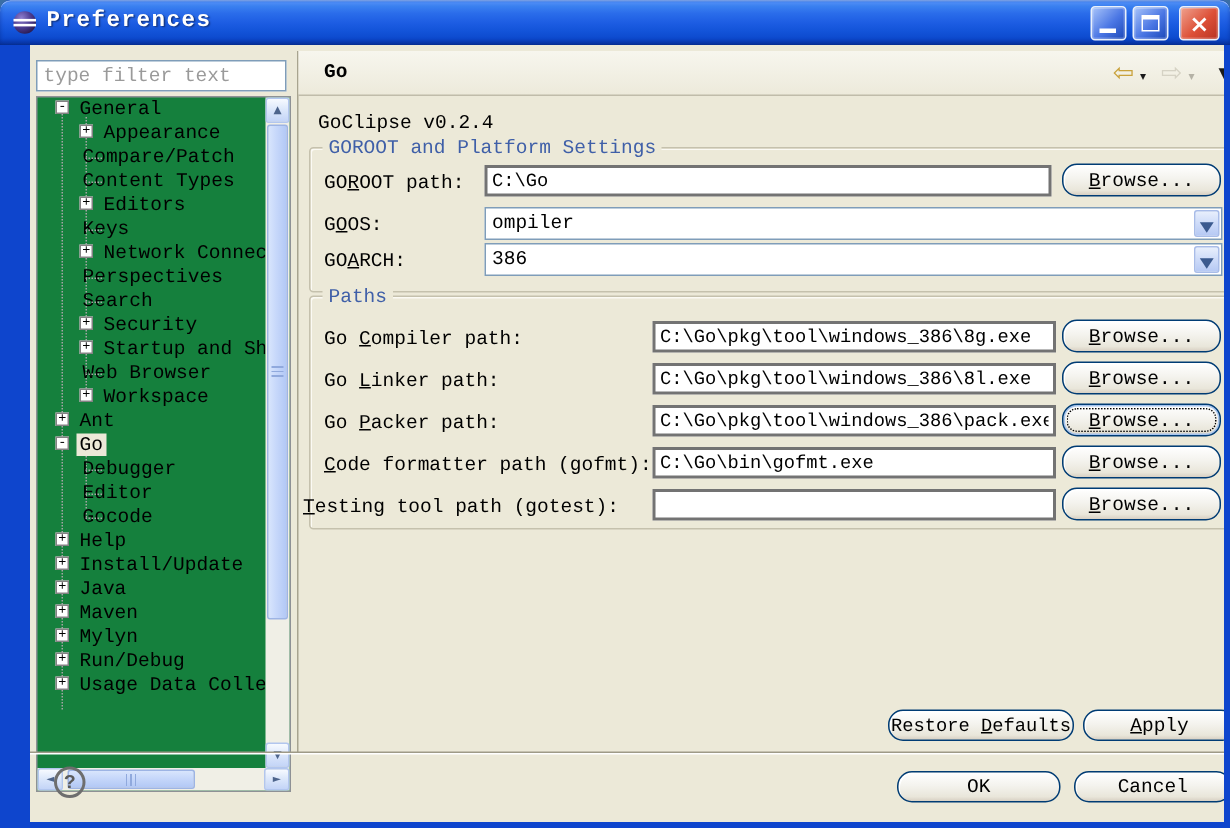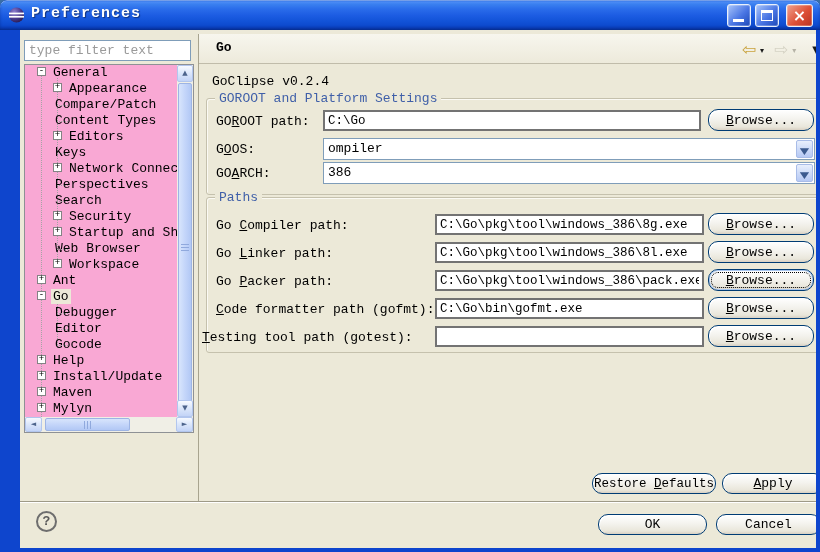--- a/index.html
+++ b/index.html
@@ -32,22 +32,22 @@
   
   .wbody { position:absolute; top:30px; left:4px; right:4px; bottom:4px;
     background:#ece9d8; overflow:hidden;margin-left:16px; }
 
   
   .filter { position:absolute; left:4px; top:10px; width:167px; height:21px;
     border:1px solid #7f9db9; background:#fff; font:13px "Liberation Mono",monospace;
     color:#000; padding:0 4px; }
   .filter::placeholder { color:#9a9a9a; }
 
-  .treewrap { position:absolute; left:4px; top:34px; width:170px; height:369px;
-    border:1px solid #8e9195; background:#f9a8d4; }
+  .treewrap { position:absolute; left:4px; top:34px; width:170px; height:464px;
+    border:1px solid #8e9195; background:#15803d; }
   .treeview { position:absolute; left:0; top:0; right:16px; bottom:15px; overflow:hidden; }
   .trow { position:relative; height:16px; line-height:16px; font-size:13px;
     white-space:nowrap; color:#000; }
   .trow.d0 { padding-left:12px; }
   .trow.d1 { padding-left:28px; }
   .trow.leaf.d1 { }
   .tbox { display:inline-block; width:9px; height:9px; border:1px solid #848284;
     background:#fff; vertical-align:middle; margin:-2px 5px 0 0; text-align:center;
     font:9px/7px "Liberation Mono",monospace; position:relative; z-index:1; }
   .trow.plus  .tbox::before { content:"+"; }
@@ -191,20 +191,21 @@
         <div class="trow d1 plus"><span class="tbox"></span><span class="tlabel">Startup and Shu</span></div>
         <div class="trow d1 leaf"><span class="tlabel">Web Browser</span></div>
         <div class="trow d1 plus"><span class="tbox"></span><span class="tlabel">Workspace</span></div>
         <div class="trow d0 plus"><span class="tbox"></span><span class="tlabel">Ant</span></div>
         <div class="trow d0 minus sel"><span class="tbox"></span><span class="tlabel">Go</span></div>
         <div class="trow d1 leaf"><span class="tlabel">Debugger</span></div>
         <div class="trow d1 leaf"><span class="tlabel">Editor</span></div>
         <div class="trow d1 leaf"><span class="tlabel">Gocode</span></div>
         <div class="trow d0 plus"><span class="tbox"></span><span class="tlabel">Help</span></div>
         <div class="trow d0 plus"><span class="tbox"></span><span class="tlabel">Install/Update</span></div>
+        <div class="trow d0 plus"><span class="tbox"></span><span class="tlabel">Java</span></div>
         <div class="trow d0 plus"><span class="tbox"></span><span class="tlabel">Maven</span></div>
         <div class="trow d0 plus"><span class="tbox"></span><span class="tlabel">Mylyn</span></div>
         <div class="trow d0 plus"><span class="tbox"></span><span class="tlabel">Run/Debug</span></div>
         <div class="trow d0 plus"><span class="tbox"></span><span class="tlabel">Usage Data Collect</span></div>
       </div>
 
       <div class="vscroll">
         <span class="sbtn sb-up"><span class="nav-ic">▲</span></span>
         <div class="vthumb"></div>
         <span class="sbtn sb-down"><span class="nav-ic">▼</span></span>

